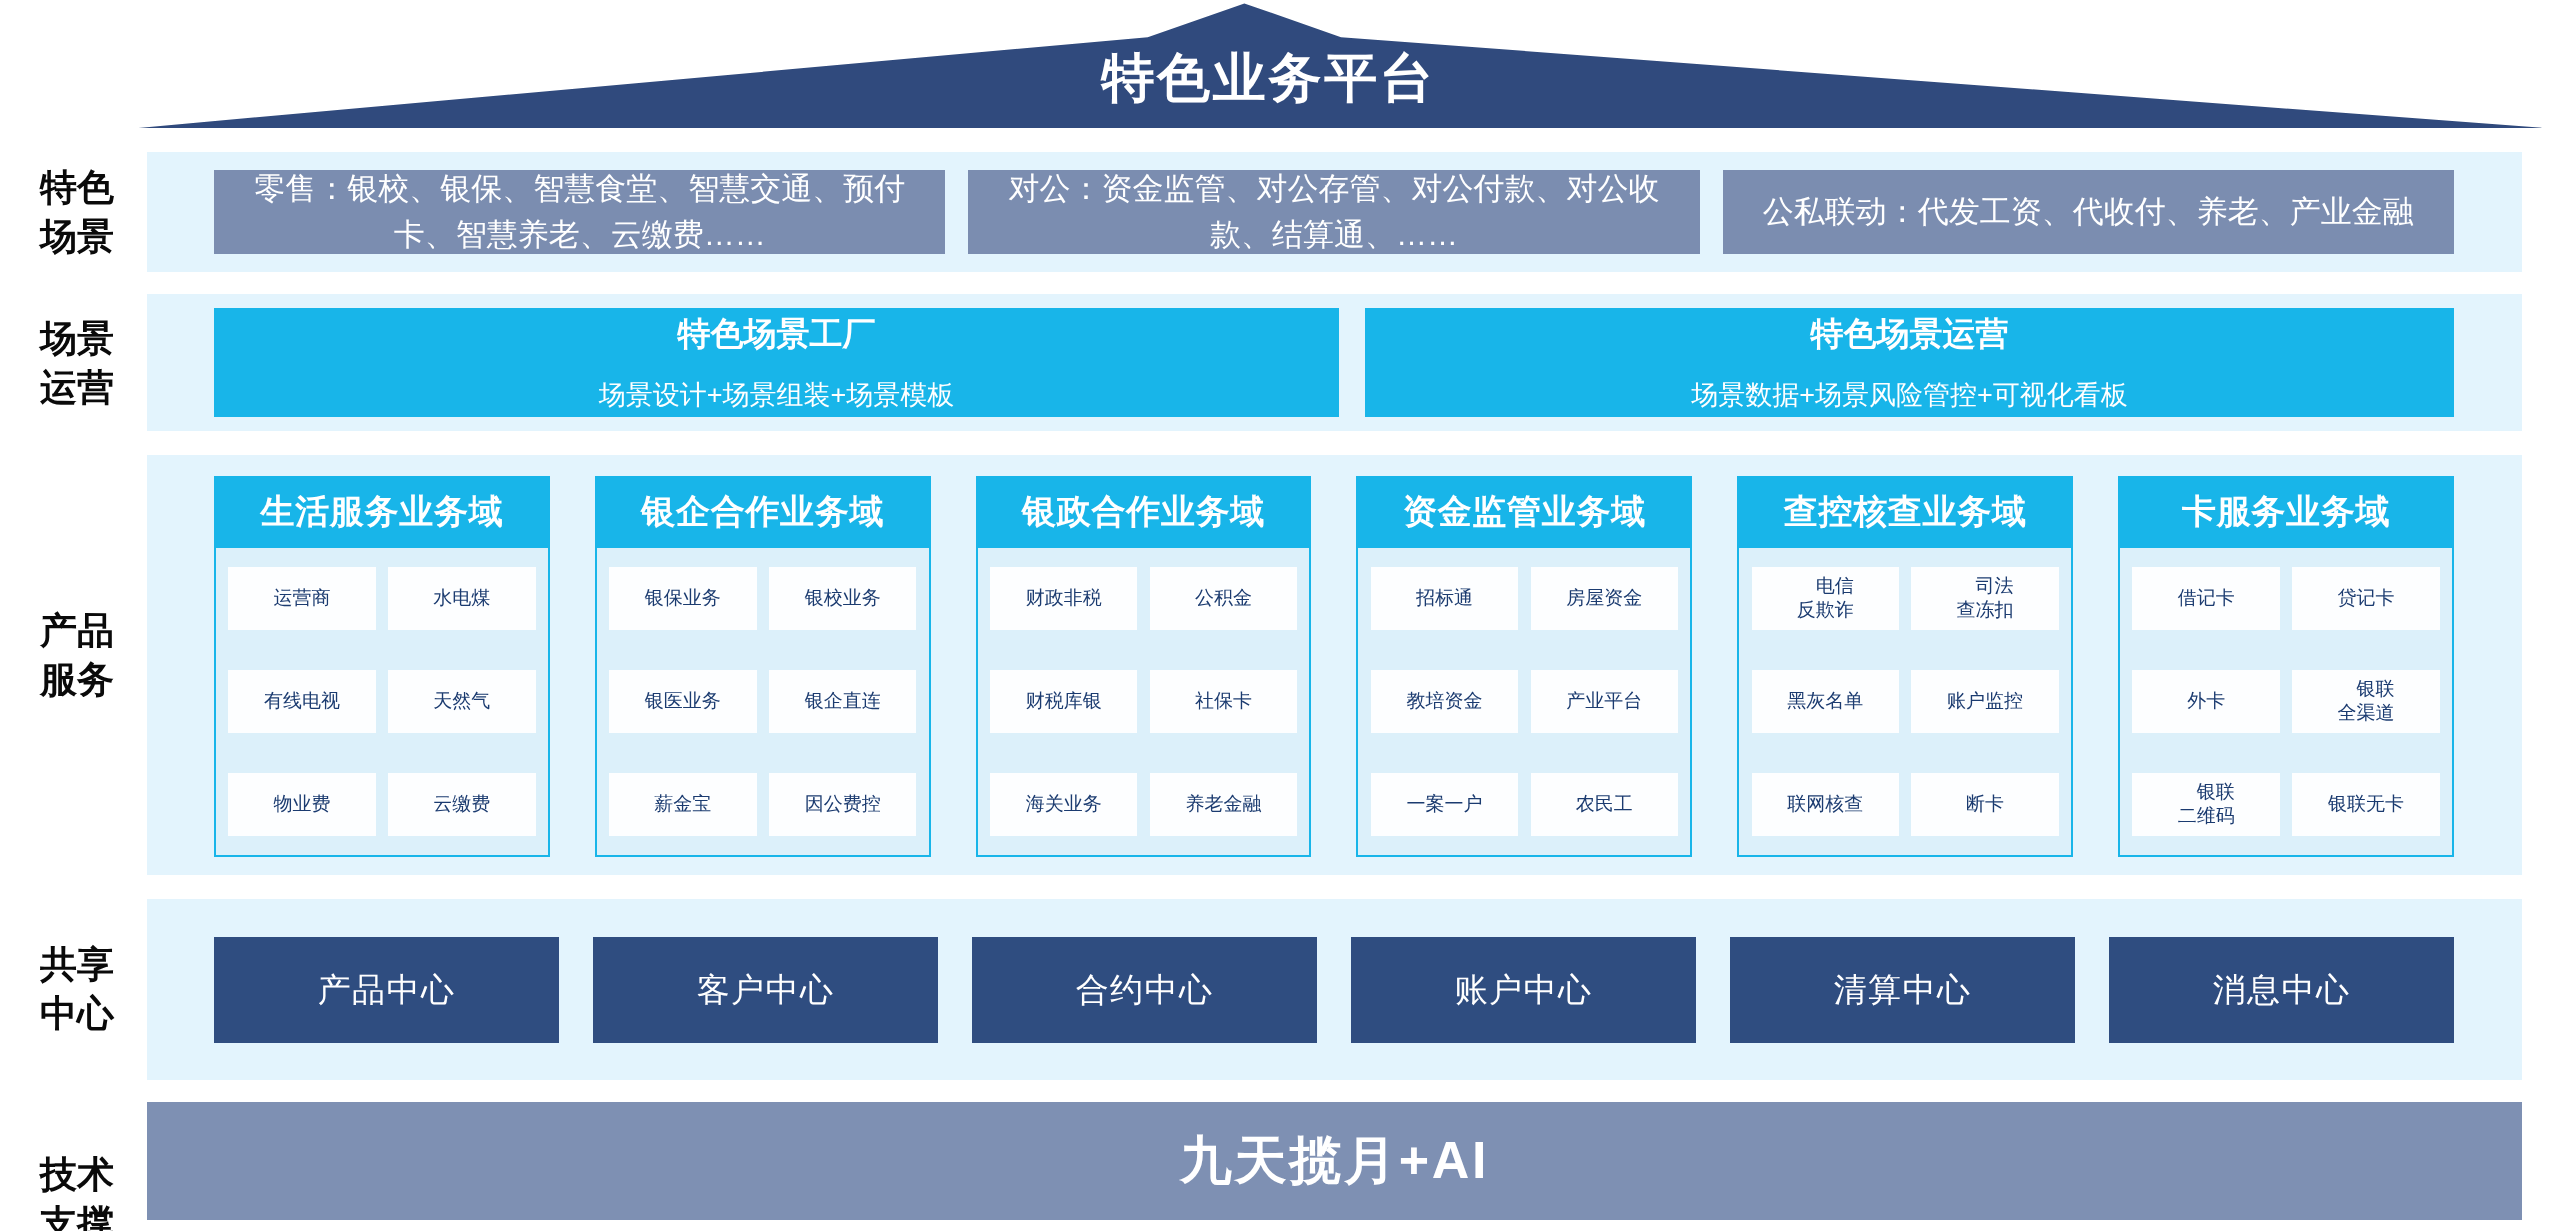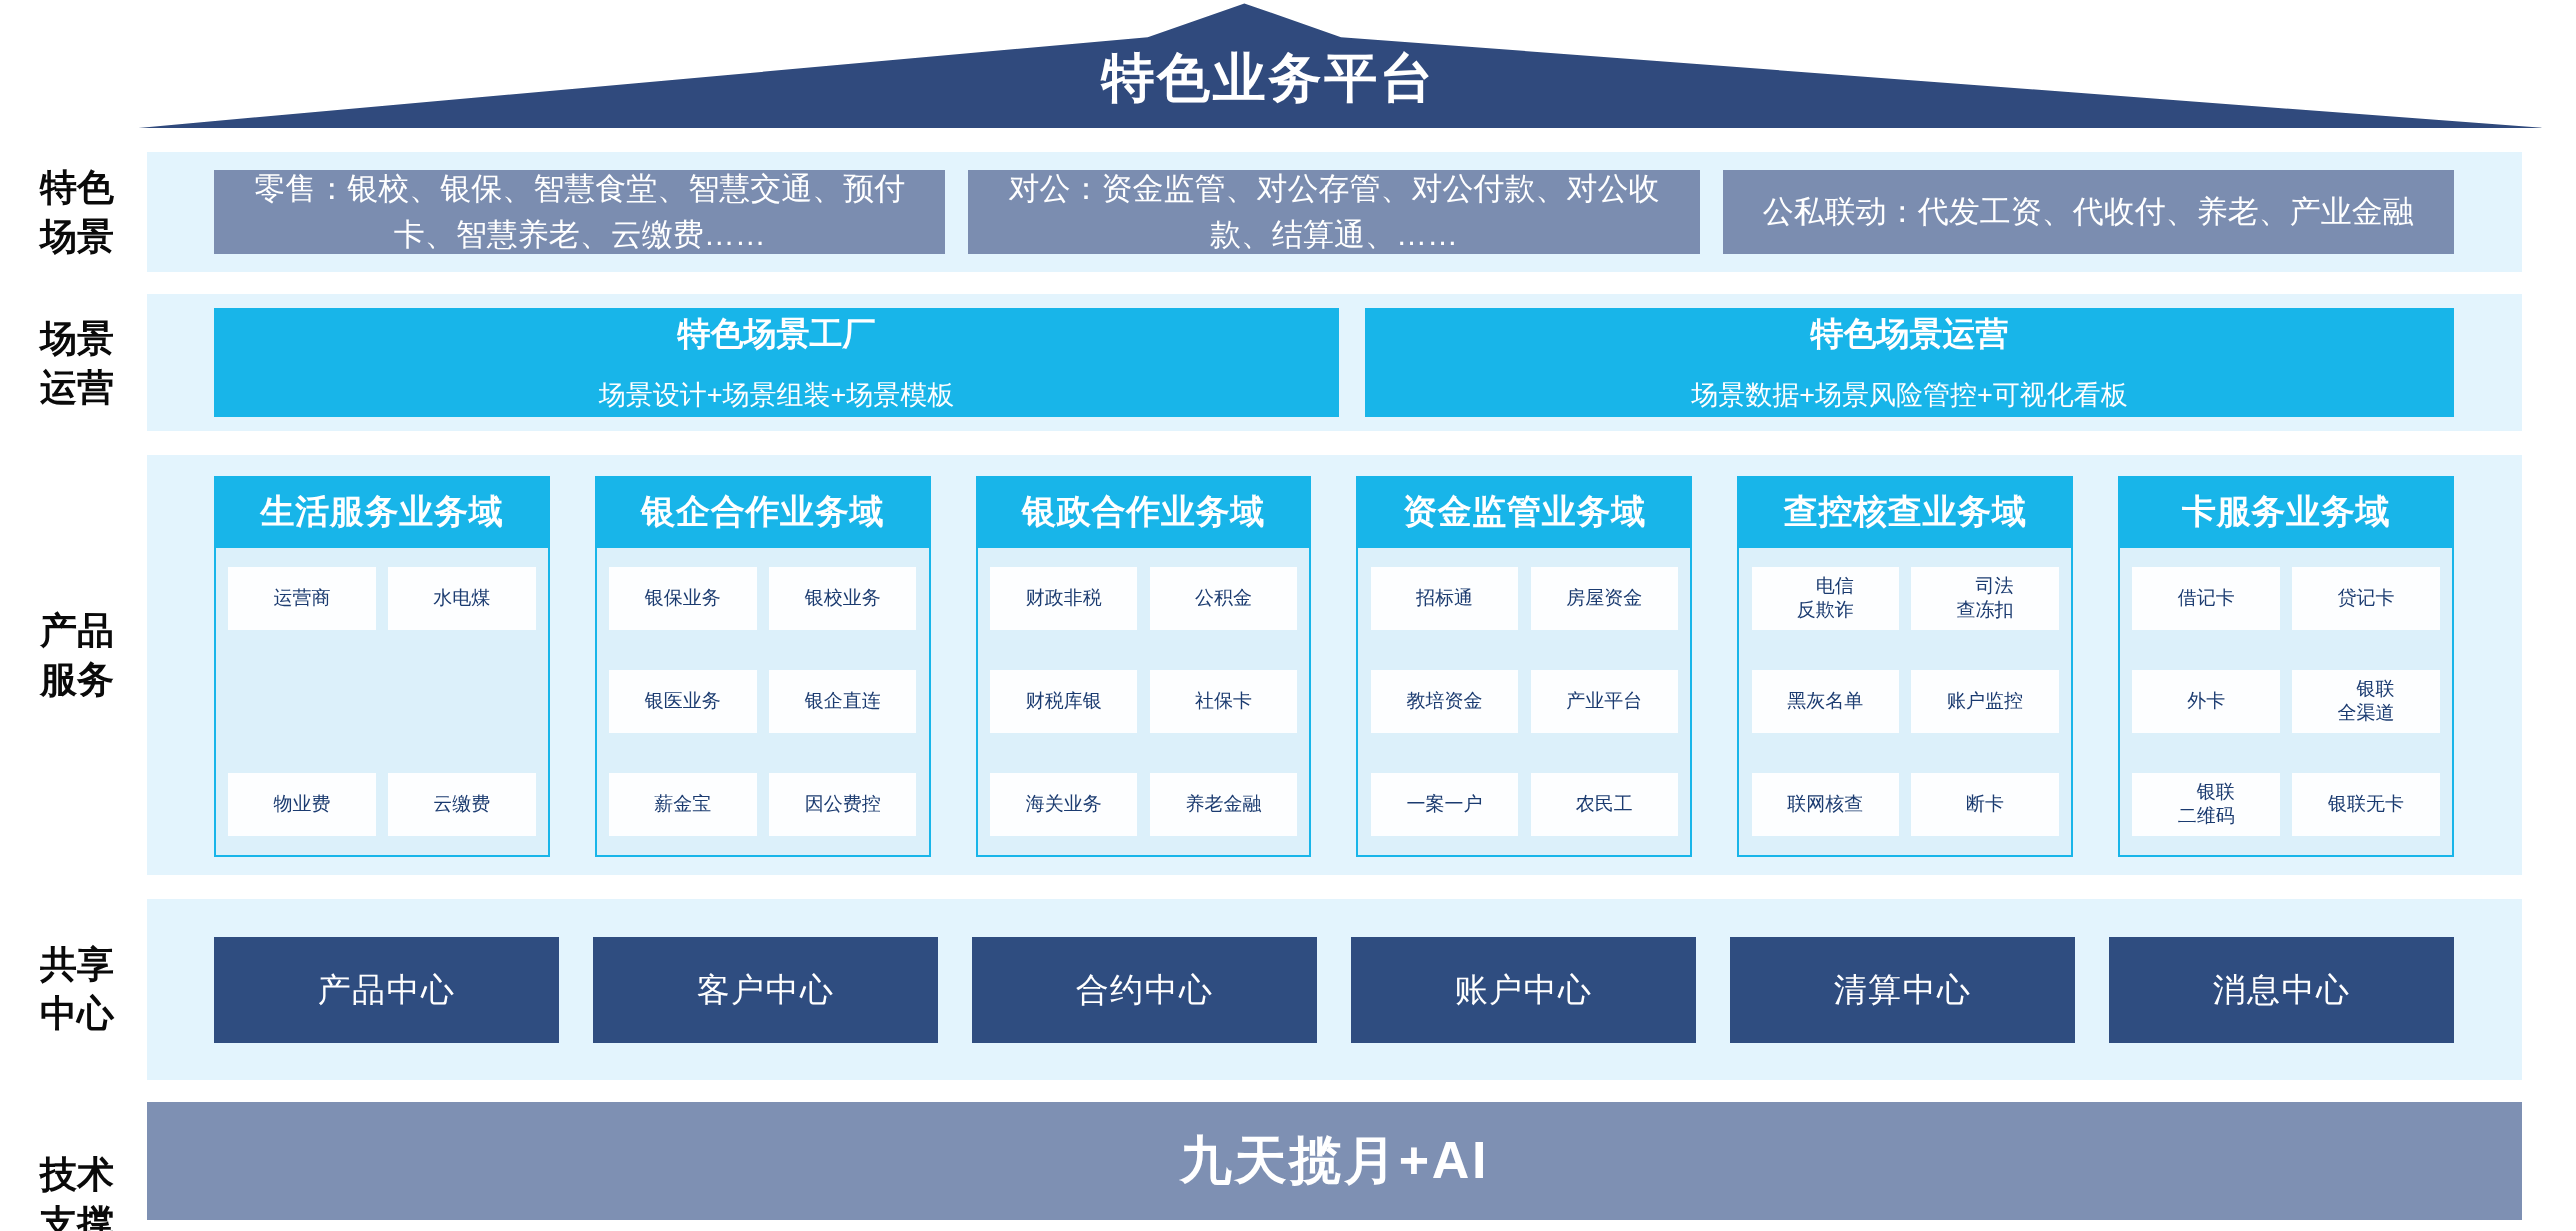--- a/index.html
+++ b/index.html
@@ -132,20 +132,24 @@
   <div class="band band-products">
 
     <div class="domain-col">
       <div class="domain-header">生活服务业务域</div>
       <div class="domain-body">
         <div class="cell-row">
           <div class="product-cell">运营商</div>
           <div class="product-cell">水电煤</div>
         </div>
         <div class="cell-row">
+          <div class="product-cell">有线电视</div>
+          <div class="product-cell">天然气</div>
+        </div>
+        <div class="cell-row">
           <div class="product-cell">物业费</div>
           <div class="product-cell">云缴费</div>
         </div>
       </div>
     </div>
 
     <div class="domain-col">
       <div class="domain-header">银企合作业务域</div>
       <div class="domain-body">
         <div class="cell-row">

